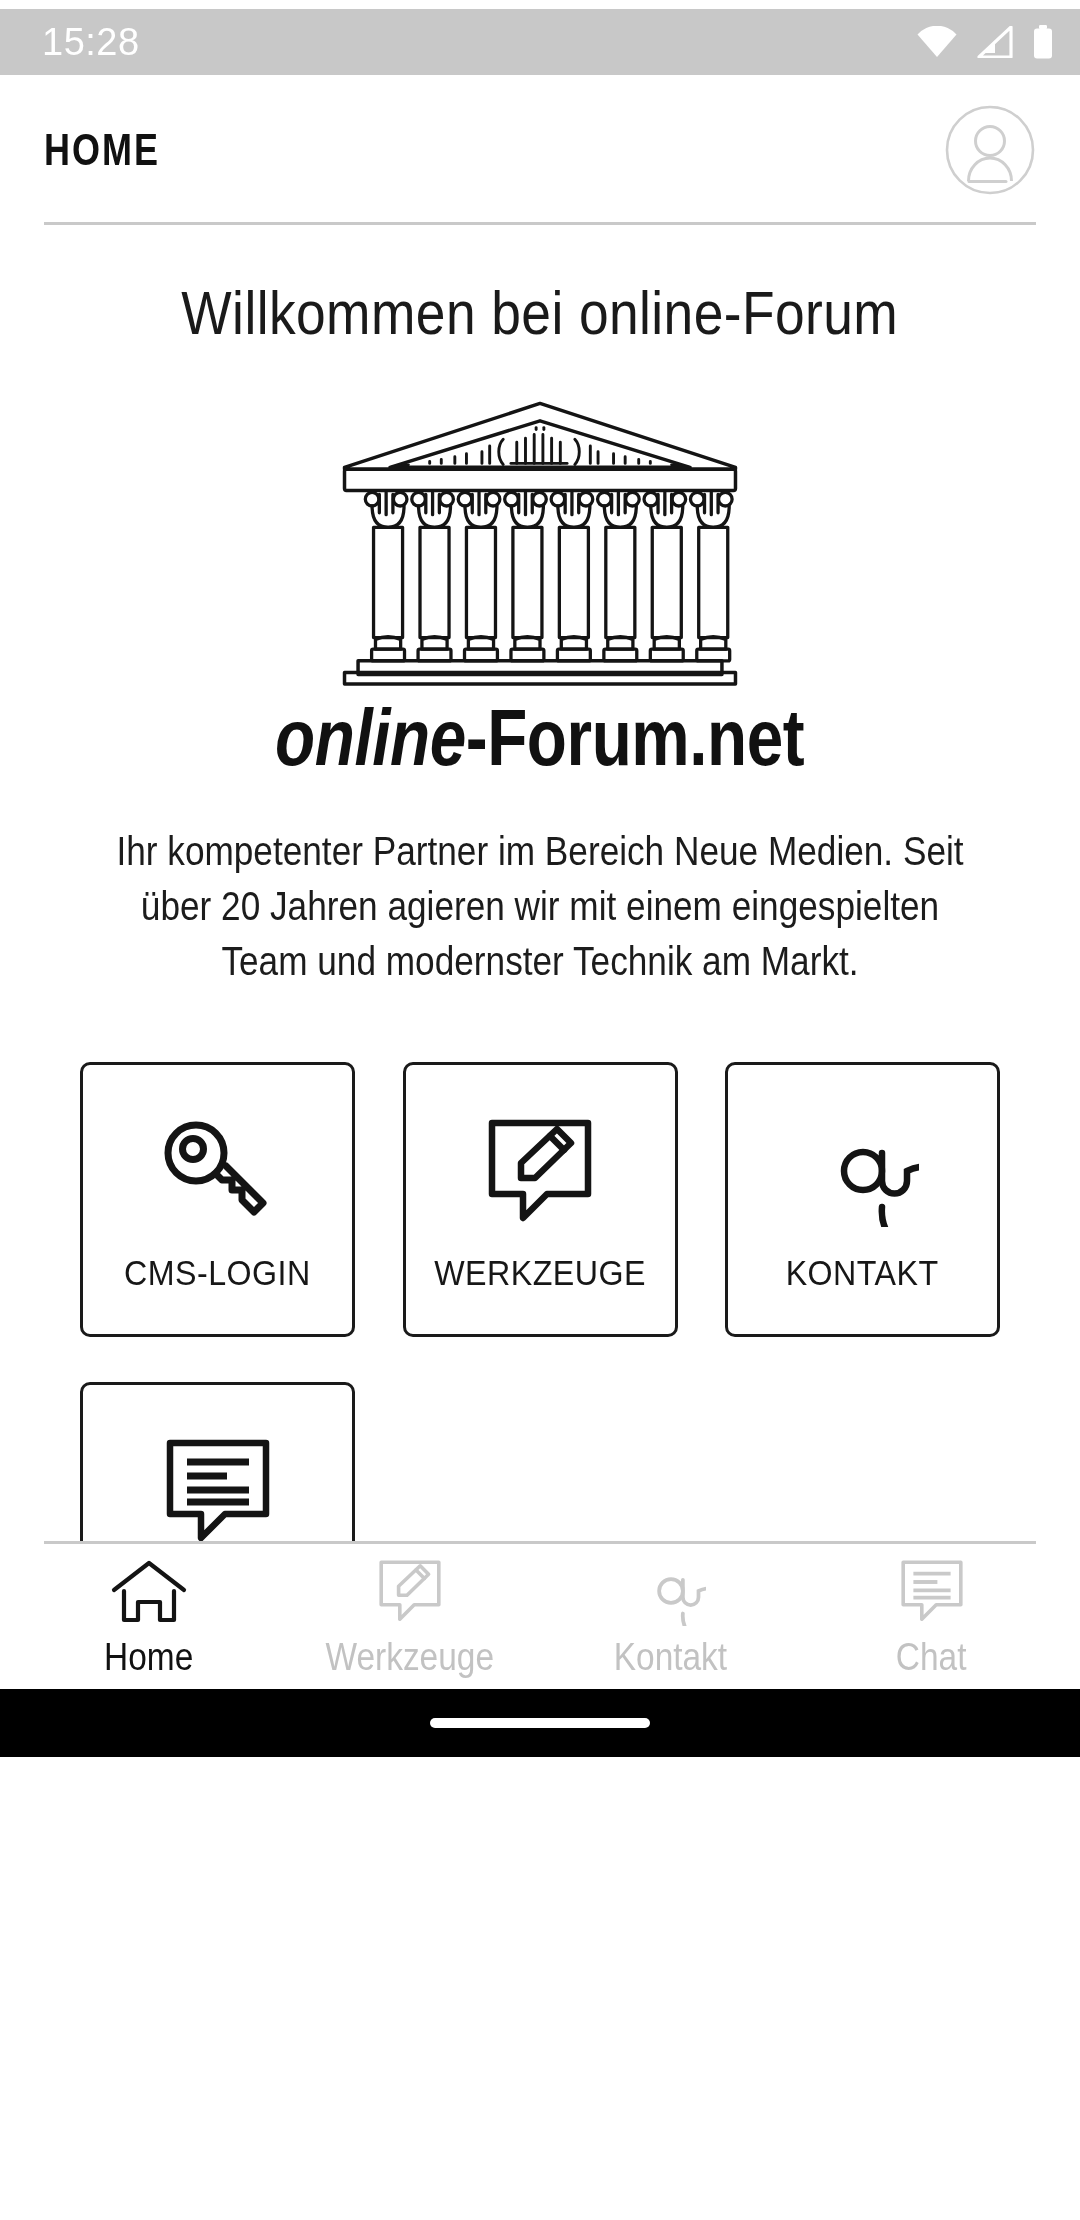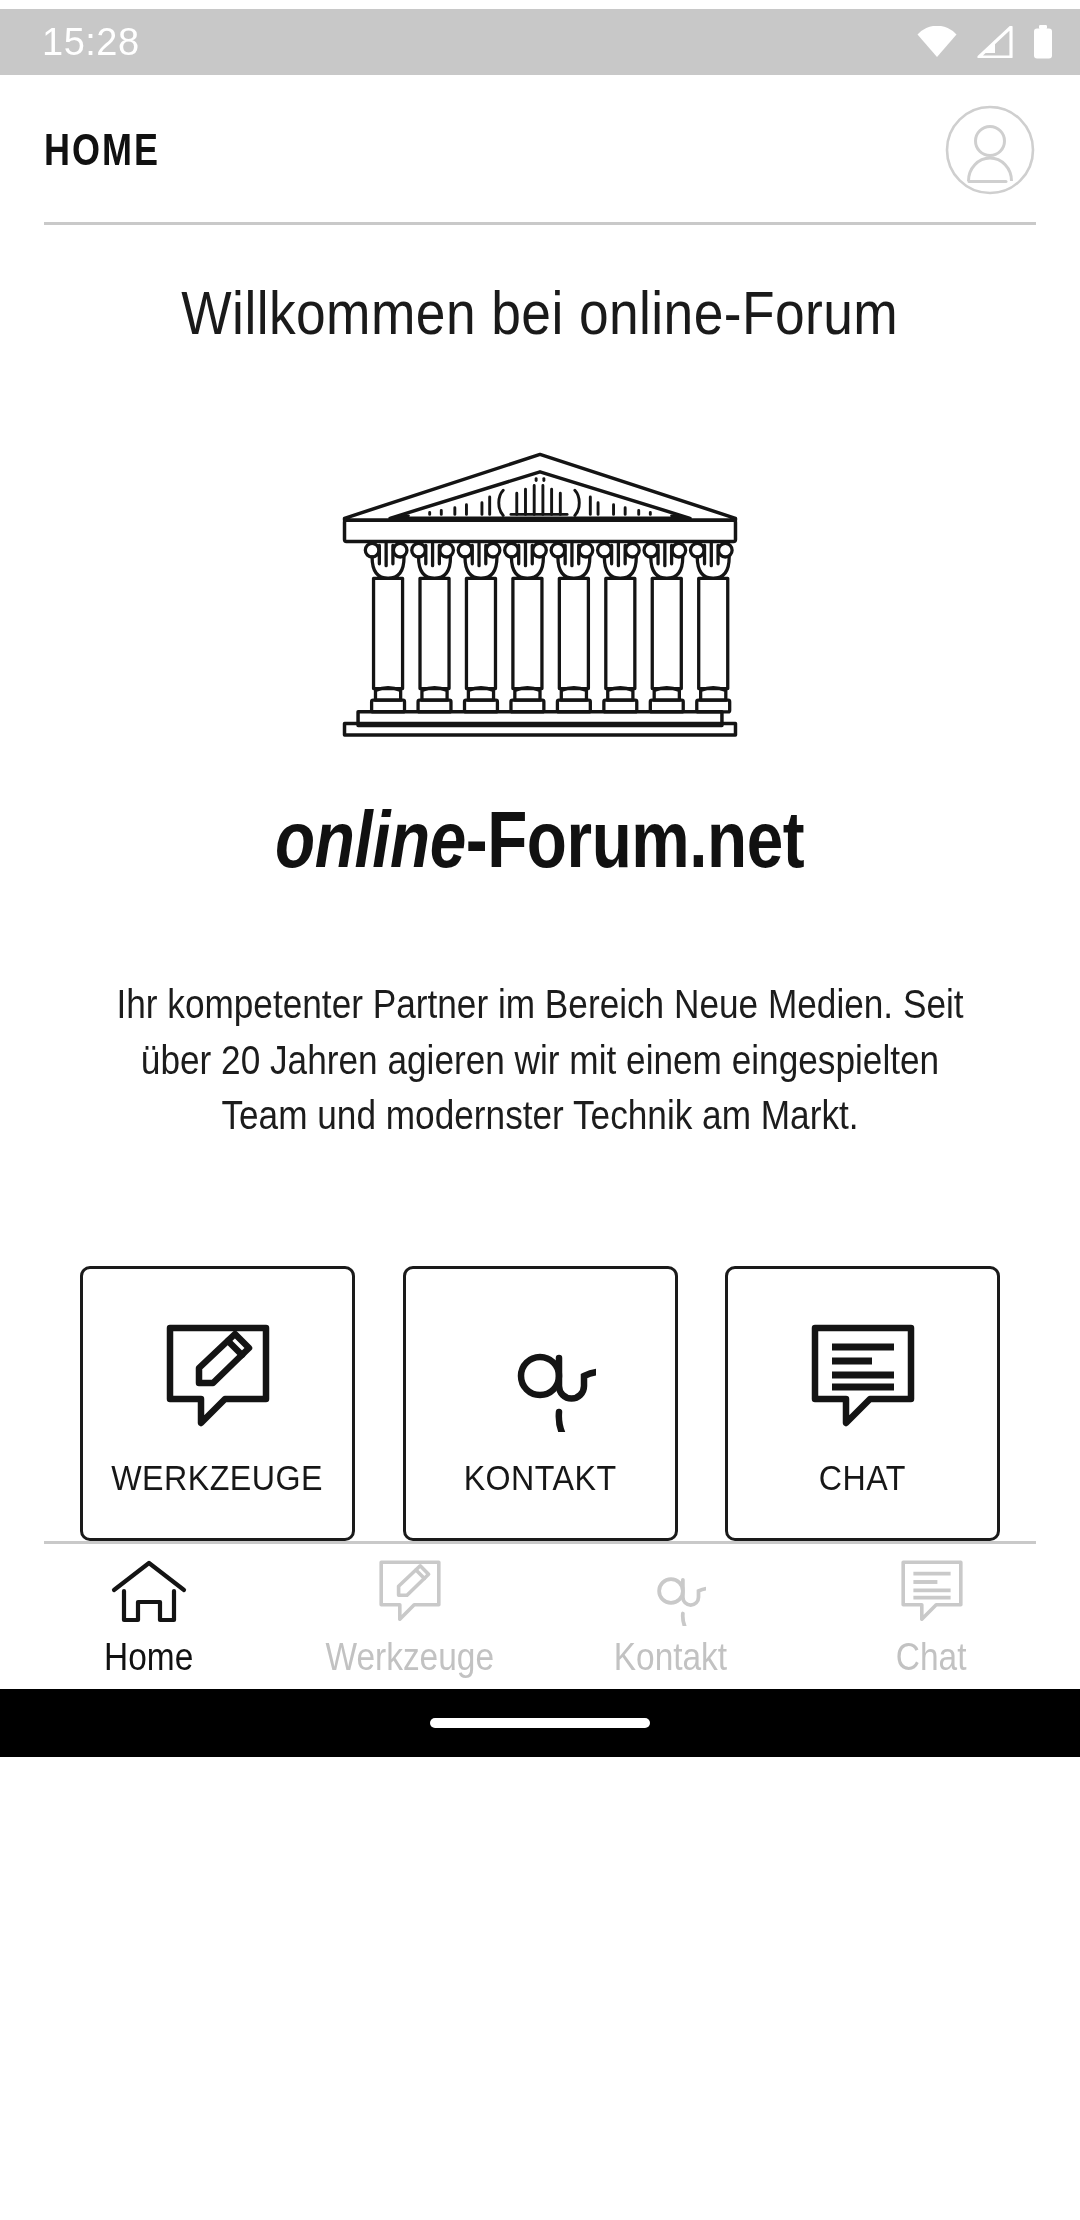--- a/index.html
+++ b/index.html
@@ -73,21 +73,20 @@
     background:#c9c9c9;
   }
 
   
   .content {
     flex:1 1 auto;
     display:flex; flex-direction:column;
     align-items:center;
     padding:0 20px;
     overflow:hidden;
-    justify-content:space-between;
   }
 
   .welcome-heading {
     margin-top:52px;
     font-size:62px;
     font-weight:300;
     color:#1a1a1a;
     text-align:center;
     white-space:nowrap;
     font-family:"Liberation Sans Narrow","Liberation Sans", sans-serif;
@@ -373,20 +372,32 @@
     </div>
 
     <div class="brand">
       <span class="italic">online</span><span>-Forum.net</span>
     </div>
 
     <div class="tagline">Ihr kompetenter Partner im Bereich Neue Medien. Seit über 20 Jahren agieren wir mit einem eingespielten Team und modernster Technik am Markt.</div>
 
     <div class="tile-grid">
 
+      <div class="tile">
+        <div class="tile-icon">
+          <svg width="120" height="110" viewBox="0 0 120 110">
+            <g fill="none" stroke="#141414" stroke-width="7" stroke-linejoin="round" stroke-linecap="round">
+              <circle cx="38" cy="37" r="28"></circle>
+              <circle cx="35" cy="33" r="10.5"></circle>
+              <path d="M57.5 57.5 L64 64 L74 64 L74 74 L84 74 L84 84 L96 96 L105 87 L68 50"></path>
+            </g>
+          </svg>
+        </div>
+        <div class="tile-label">CMS-LOGIN</div>
+      </div>
 
       <div class="tile">
         <div class="tile-icon">
           <svg width="110" height="110" viewBox="0 0 110 110">
             <g fill="none" stroke="#141414" stroke-width="6.5" stroke-linejoin="round" stroke-linecap="round">
               <path d="M7 7 L103 7 L103 78 L62 78 L38 102 L38 78 L7 78 Z"></path>
               <path d="M36 62 L36 47 L72 13 L86 27 L50 62 Z"></path>
               <line x1="65" y1="20" x2="79" y2="34"></line>
             </g>
           </svg>

